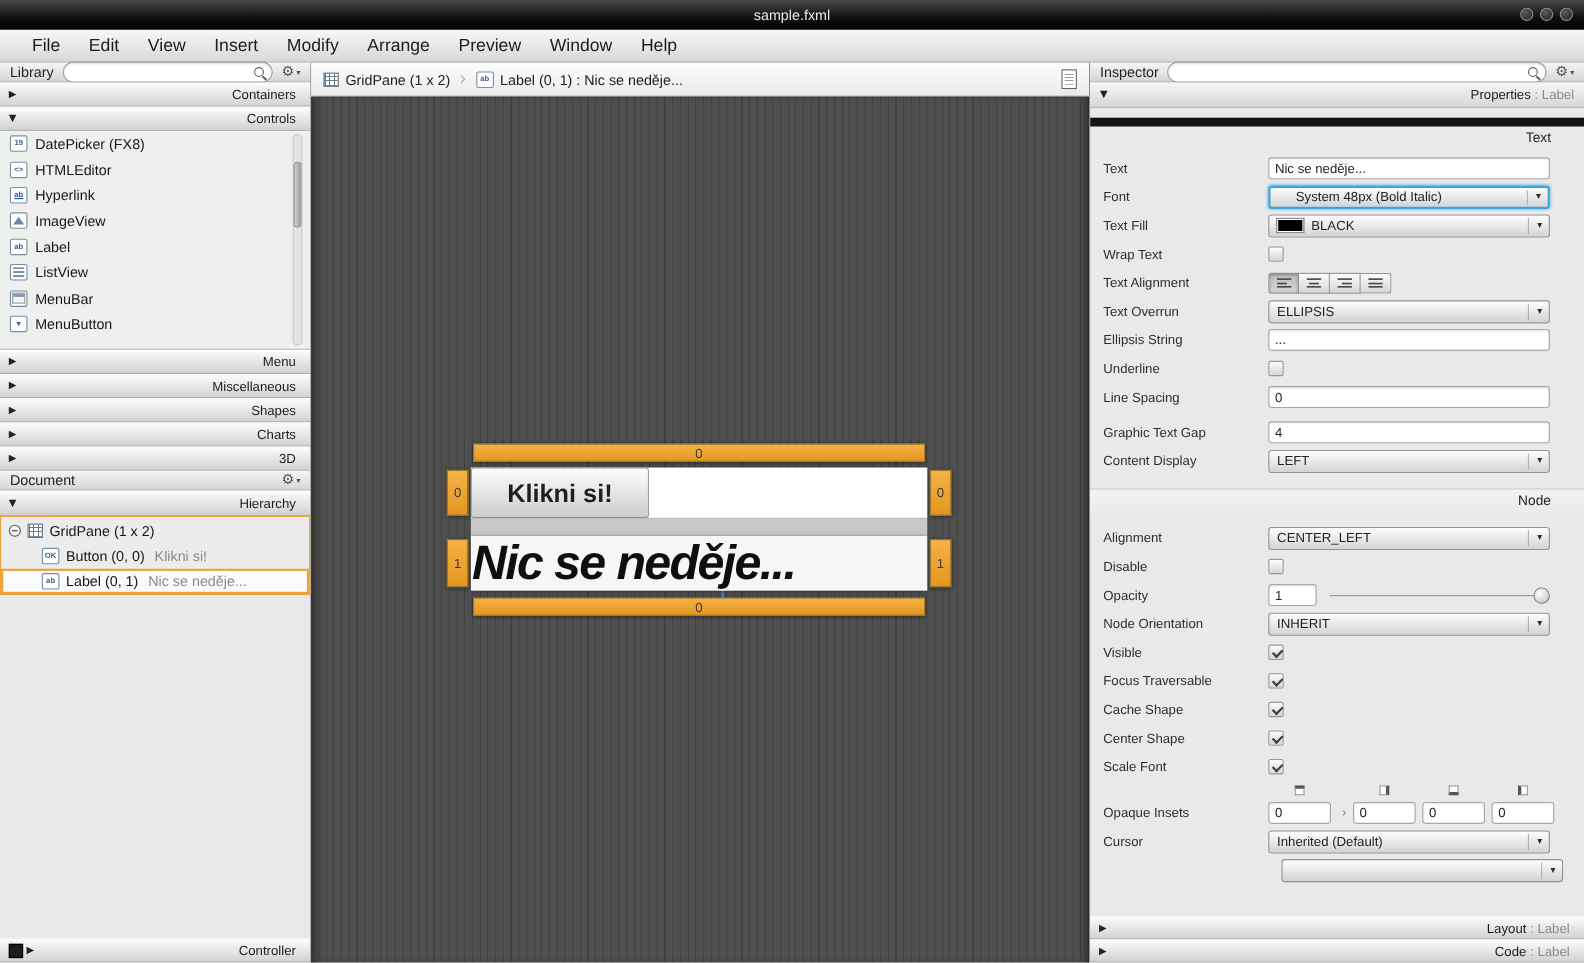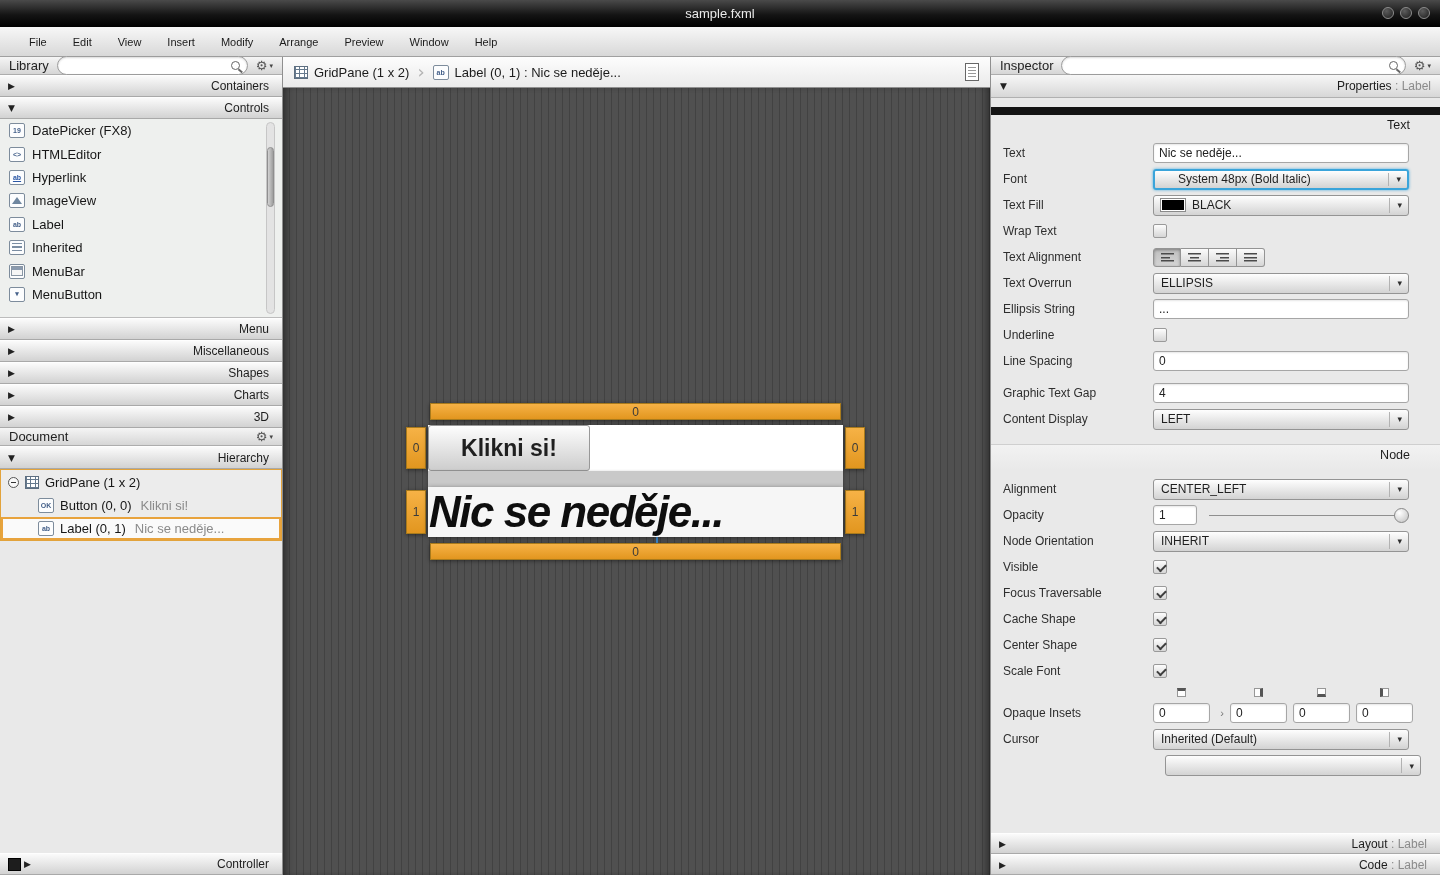--- a/index.html
+++ b/index.html
@@ -7,21 +7,21 @@
   body{font-family:"Liberation Sans",sans-serif;background:#e8e8e8;font-size:13px;color:#1c1c1c;cursor:default}
 
   
   .titlebar{height:27px;background:linear-gradient(#4a4a4a,#141414 55%,#000);display:flex;align-items:center;justify-content:center;position:relative}
   .win-title{color:#e9e9e9;font-size:13px}
   .winbtns{position:absolute;right:10px;top:7px;display:flex;gap:6px}
   .winbtn{width:12px;height:12px;border-radius:50%;border:1px solid #8d8d8d;background:radial-gradient(circle at 35% 30%,#5d5d5d,#1c1c1c)}
 
   
   .menubar{height:30px;background:linear-gradient(#f7f7f7,#d8d8d8);border-bottom:1px solid #a0a0a0;display:flex;align-items:center;padding-left:16px}
-  .menu-item{font-size:11px;color:#1b1b1b;padding:0 13px;height:100%;display:flex;align-items:center}
+  .menu-item{font-size:16px;color:#1b1b1b;padding:0 13px;height:100%;display:flex;align-items:center}
 
   .main{display:flex;height:818px}
 
   
   .panel-head{height:18px;background:linear-gradient(#f5f5f5,#d6d6d6);border-bottom:1px solid #adadad;display:flex;align-items:center;padding:0 9px;gap:8px}
   .panel-title{font-size:13px;color:#222;white-space:nowrap}
   .search-pill{flex:1;height:19px;border:1px solid #9c9c9c;border-radius:10px;background:#fff;display:flex;align-items:center;padding:0 7px;box-shadow:inset 0 1px 2px rgba(0,0,0,.15);min-width:0}
   .search-pill input{flex:1;border:none;outline:none;font-size:12px;background:transparent;min-width:0;font-family:inherit}
   .mag{width:9px;height:9px;border:1.5px solid #666;border-radius:50%;position:relative;flex:0 0 auto}
   .mag::after{content:"";position:absolute;width:5px;height:1.5px;background:#666;right:-4px;bottom:-2px;transform:rotate(40deg)}
@@ -206,21 +206,21 @@
         <span>ImageView</span>
       </div>
       <div class="lib-item">
         <span class="ic-box">ab</span>
         <span>Label</span>
       </div>
       <div class="lib-item">
         <span class="ic-box">
             <span class="ic-lines"></span>
           </span>
-        <span>Inherited</span>
+        <span>ListView</span>
       </div>
       <div class="lib-item">
         <span class="ic-box">
             <span class="ic-mbar"></span>
           </span>
         <span>MenuBar</span>
       </div>
       <div class="lib-item">
         <span class="ic-box">▾</span>
         <span>MenuButton</span>
@@ -455,20 +455,26 @@
       <div class="group pad">
         <div class="prow">
           <span class="plabel">Alignment</span>
           <span class="pctrl">
             <span class="combo">
               <span>CENTER_LEFT</span>
             </span>
           </span>
         </div>
         <div class="prow">
+          <span class="plabel">Disable</span>
+          <span class="pctrl">
+              <span class="cb"></span>
+            </span>
+        </div>
+        <div class="prow">
           <span class="plabel">Opacity</span>
           <span class="pctrl">
             <input class="tinput op-input" value="1" style="">
             <span class="slider">
               <span class="track"></span>
               <span class="thumb"></span>
             </span>
           </span>
         </div>
         <div class="prow">

